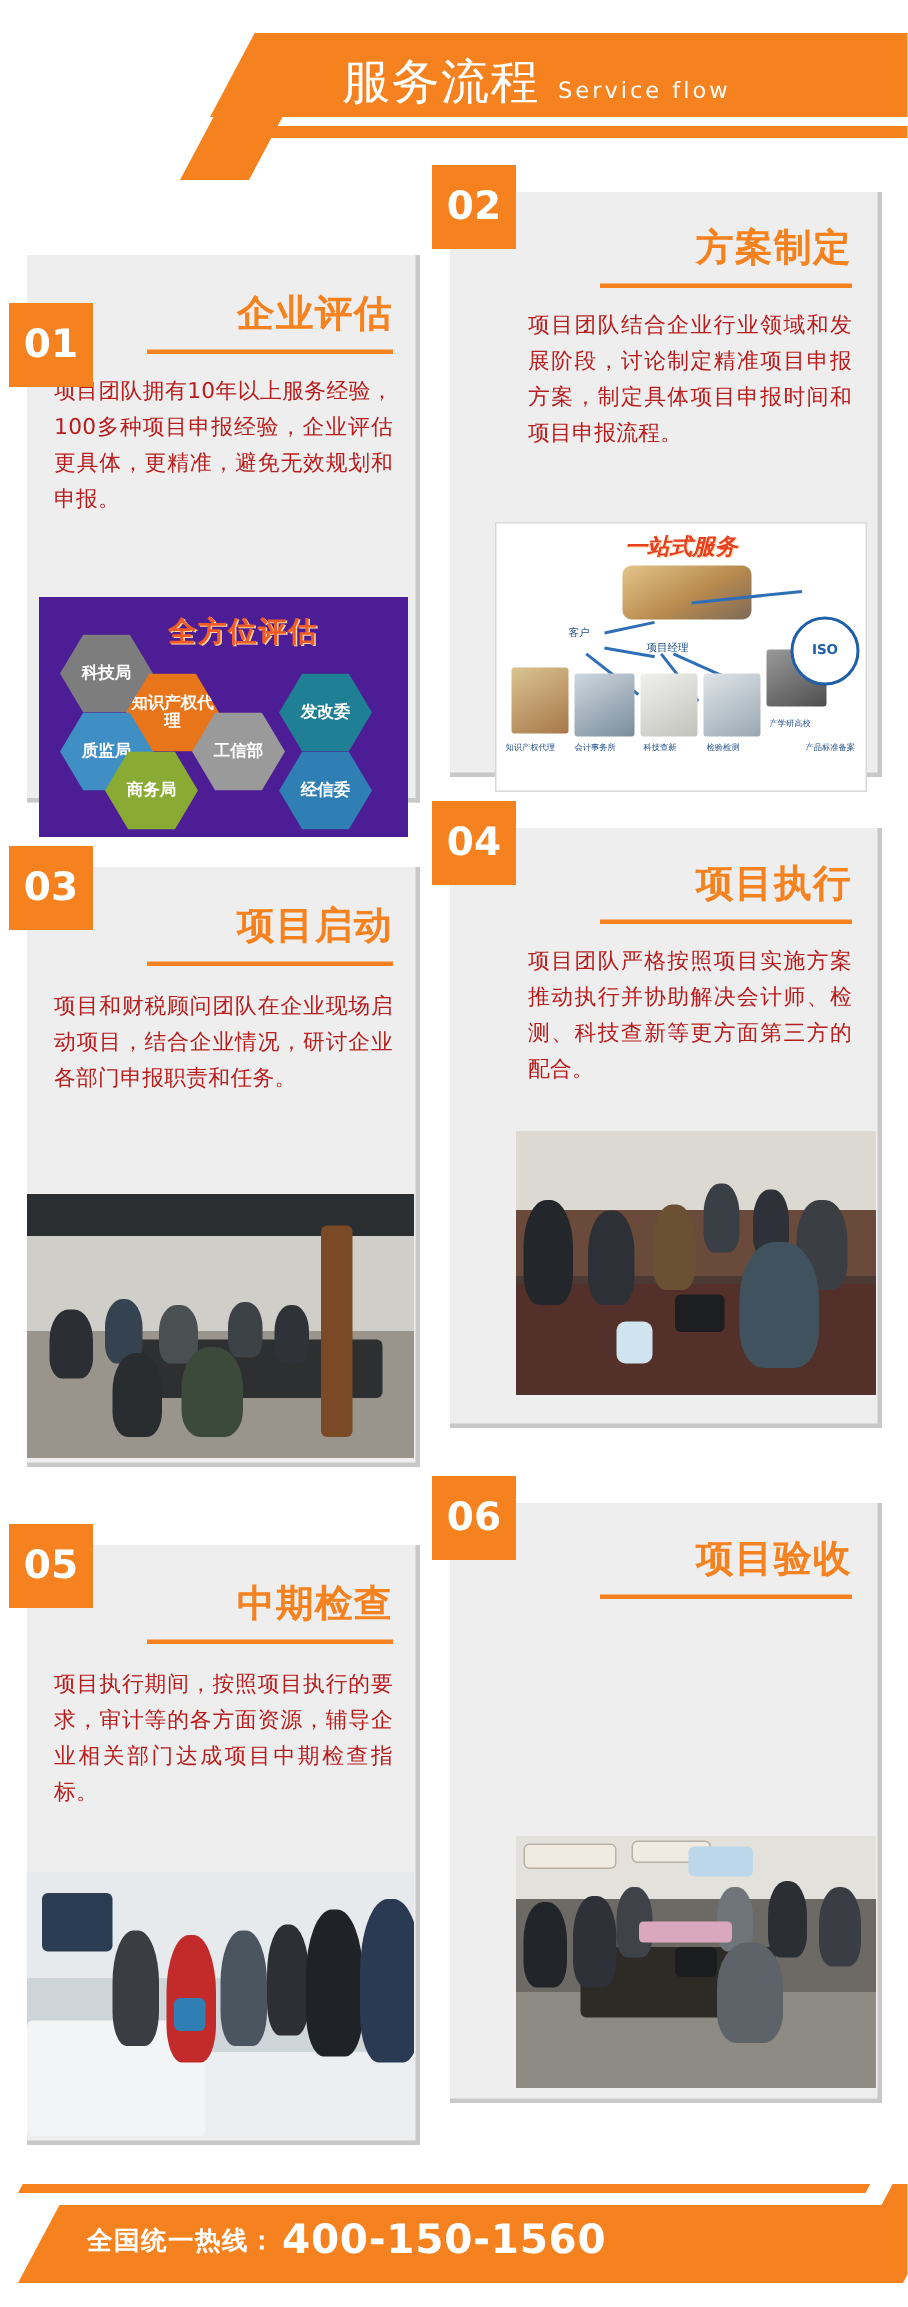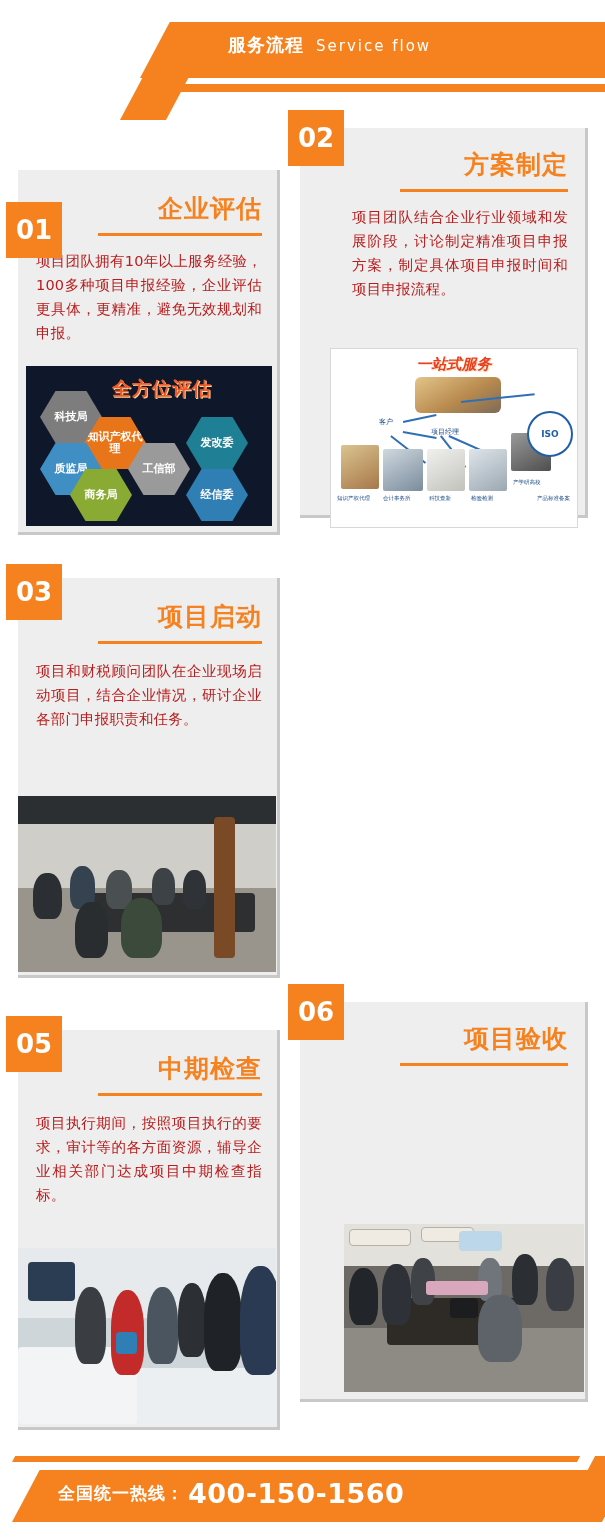--- a/index.html
+++ b/index.html
@@ -26,21 +26,21 @@
     transform-origin: left bottom;
   }
   .hdr-slash {
     position:absolute; left: 120px; top: 66px; width: 46px; height: 54px;
     background:#f5821f; transform: skewX(-28deg); transform-origin: left bottom;
   }
   .hdr-text {
     position: absolute; left: 228px; top: 33px; height: 38px;
     display:flex; align-items:baseline; gap:12px; z-index:5;
   }
-  .hdr-cn { font-size: 18px; font-weight: bold; color:#ffffff; letter-spacing:1px; }
+  .hdr-cn { font-size: 32px; font-weight: normal; color:#ffffff; letter-spacing:1px; }
   .hdr-en { font-size: 15px; color:#ffffff; letter-spacing:2px; }
 
   
   .card { position: absolute; background: #eeeeee; border-right: 3px solid #c8c8c8; border-bottom:3px solid #c8c8c8; }
   .badge {
     position: absolute; width: 56px; height: 56px; background:#f5821f;
     color:#fff; font-size: 26px; font-weight: bold;
     display:flex; align-items:center; justify-content:center;
     z-index: 9;
   }
@@ -49,21 +49,21 @@
     letter-spacing: 1px; white-space: nowrap;
   }
   .title-rule { height: 3px; background:#f5821f; margin-top: 5px; }
   .card-body {
     font-size: 14.5px; line-height: 1.65; color:#b91c1c;
     letter-spacing: 0.2px; text-align: justify;
   }
   .card-media { position:absolute; overflow:hidden; background:#ffffff; }
 
   
-  .hexwrap { position:absolute; background:#0f172a; overflow:hidden; }
+  .hexwrap { position:absolute; background:#4c1d95; overflow:hidden;margin-top:32px; }
   .hex {
     position:absolute; width:62px; height:54px;
     clip-path: polygon(25% 2%, 75% 2%, 100% 50%, 75% 98%, 25% 98%, 0% 50%);
     display:flex; align-items:center; justify-content:center;
     color:#fff; font-size:11px; font-weight:bold; line-height:1.1; text-align:center;
   }
   .hex-title {
     position:absolute; font-size:19px; font-weight:bold; color:#f05a28;
     text-shadow: 1px 1px 0 #ffd9a0;
     letter-spacing:1px; white-space:nowrap;
@@ -214,20 +214,41 @@
         <div class="blob" style="left:52%; top:41%; width:9%; height:21%; background:#3d4246;"></div>
         <div class="blob" style="left:64%; top:42%; width:9%; height:22%; background:#2f3338;"></div>
         <div class="blob" style="left:40%; top:58%; width:16%; height:34%; background:#3b4a3a;"></div>
         <div class="blob" style="left:22%; top:60%; width:13%; height:32%; background:#2a2d30;"></div>
         <div class="tbl" style="left:76%; top:12%; width:8%; height:80%; background:#7a4a27;"></div>
       </div>
     </div>
     <div class="badge" style="left:-12px; top:-14px;">03</div>
   </div>
 
+  <div class="card" style="left:300px; top:552px; width:288px; height:400px;">
+    <div class="card-title" style="position:absolute; left:70px; top:20px; width:198px;">项目执行</div>
+    <div class="title-rule" style="position:absolute; left:100px; top:56px; width:168px;"></div>
+    <div class="card-body" style="position:absolute; left:52px; top:78px; width:216px;">项目团队严格按照项目实施方案推动执行并协助解决会计师、检测、科技查新等更方面第三方的配合。</div>
+
+    <div class="card-media" style="left:44px; top:202px; width:240px; height:176px;">
+      <div class="scene ph-room2">
+        <div class="tbl" style="left:0%; top:58%; width:100%; height:42%; background:#53302a;"></div>
+        <div class="blob" style="left:2%; top:26%; width:14%; height:40%; background:#23262a;"></div>
+        <div class="blob" style="left:20%; top:30%; width:13%; height:36%; background:#2d3036;"></div>
+        <div class="blob" style="left:38%; top:28%; width:12%; height:32%; background:#6a5134;"></div>
+        <div class="blob" style="left:52%; top:20%; width:10%; height:26%; background:#3a3f45;"></div>
+        <div class="blob" style="left:66%; top:22%; width:10%; height:26%; background:#2e3238;"></div>
+        <div class="blob" style="left:78%; top:26%; width:14%; height:34%; background:#3b3f44;"></div>
+        <div class="blob" style="left:62%; top:42%; width:22%; height:48%; background:#41525f;"></div>
+        <div class="tbl" style="left:44%; top:62%; width:14%; height:14%; background:#1c1e20;"></div>
+        <div class="tbl" style="left:28%; top:72%; width:10%; height:16%; background:#cfe4ef; border-radius:6px;"></div>
+      </div>
+    </div>
+    <div class="badge" style="left:-12px; top:-18px;">04</div>
+  </div>
 
   <div class="card" style="left:18px; top:1030px; width:262px; height:400px;">
     <div class="card-title" style="position:absolute; left:56px; top:22px; width:188px;">中期检查</div>
     <div class="title-rule" style="position:absolute; left:80px; top:58px; width:164px;"></div>
     <div class="card-body" style="position:absolute; left:18px; top:82px; width:226px;">项目执行期间，按照项目执行的要求，审计等的各方面资源，辅导企业相关部门达成项目中期检查指标。</div>
 
     <div class="card-media" style="left:0px; top:218px; width:258px; height:176px;">
       <div class="scene ph-room3">
         <div class="tbl" style="left:0%; top:56%; width:46%; height:44%; background:#f2f4f6;"></div>
         <div class="tbl" style="left:4%; top:8%; width:18%; height:22%; background:#2b3d52;"></div>

